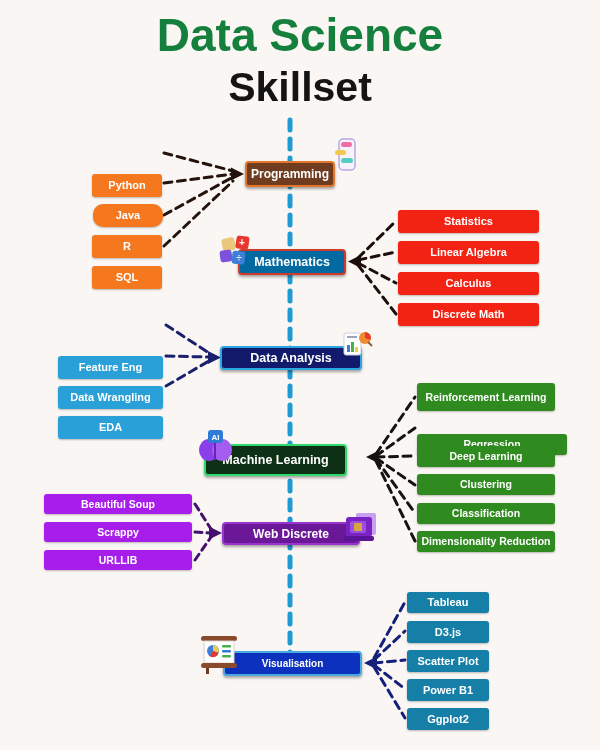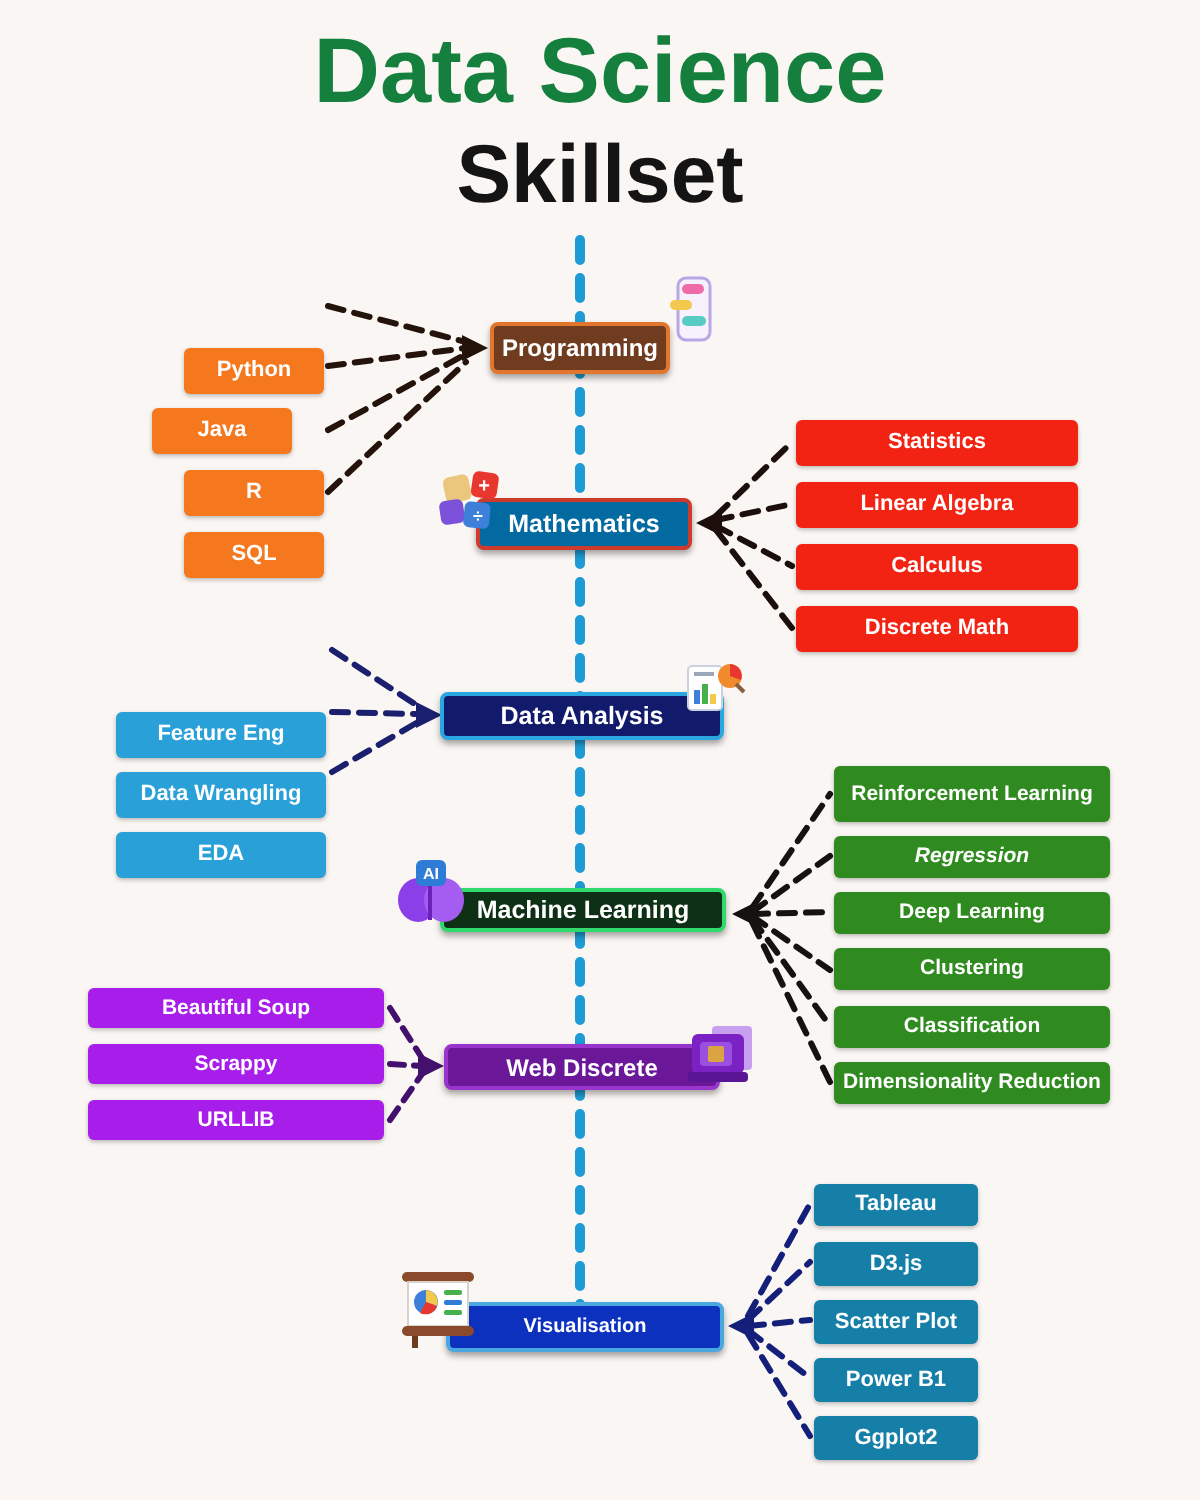--- a/index.html
+++ b/index.html
@@ -88,21 +88,21 @@
       <line x1="374" y1="658" x2="405" y2="602" stroke="#141F7A"></line>
       <line x1="374" y1="660" x2="405" y2="631" stroke="#141F7A"></line>
       <line x1="374" y1="663" x2="405" y2="660" stroke="#141F7A"></line>
       <line x1="374" y1="665" x2="405" y2="689" stroke="#141F7A"></line>
       <line x1="374" y1="667" x2="405" y2="718" stroke="#141F7A"></line>
     </g>
     <polygon points="364,663 377,656.5 377,669.5" fill="#141F7A"></polygon>
   </svg>
 
   <div class="leaf lf-orange" style="left:92px;top:142px;width:70px;height:23px;">Python</div>
-  <div class="leaf lf-orange" style="left:76px;top:172px;width:70px;height:23px;">Java</div>
+  <div class="leaf lf-orange" style="left:93px;top:172px;width:70px;height:23px;border-radius:10px;">Java</div>
   <div class="leaf lf-orange" style="left:92px;top:203px;width:70px;height:23px;">R</div>
   <div class="leaf lf-orange" style="left:92px;top:234px;width:70px;height:23px;">SQL</div>
   <div class="cat ct-prog" style="left:245px;top:161px;width:90px;height:26px;">Programming</div>
   <div class="icon" style="left:331px;top:137px;">
     <svg width="26" height="36">
       <rect x="8" y="2" width="16" height="31" rx="4" fill="#F6F1FB" stroke="#B9A6E8" stroke-width="1.5"></rect>
       <rect x="10" y="5" width="11" height="5" rx="2.5" fill="#F06CA8"></rect>
       <rect x="4" y="13" width="11" height="5" rx="2.5" fill="#F2C94C"></rect>
       <rect x="10" y="21" width="12" height="5" rx="2.5" fill="#56CCC4"></rect>
     </svg>
@@ -135,26 +135,26 @@
       <rect x="9" y="13" width="3" height="10" fill="#46B04A"></rect>
       <rect x="13" y="18" width="3" height="5" fill="#F2C94C"></rect>
       <rect x="5" y="7" width="10" height="2" fill="#9AA7B8"></rect>
       <circle cx="23" cy="9" r="6" fill="#F08A2C"></circle>
       <path d="M23 9 L23 3 A6 6 0 0 1 28.5 11 Z" fill="#E8372E"></path>
       <line x1="26" y1="13" x2="30" y2="17" stroke="#8B5E3C" stroke-width="2"></line>
     </svg>
   </div>
 
   <div class="leaf lf-green" style="left:417px;top:383px;width:138px;height:28px;">Reinforcement Learning</div>
-  <div class="leaf lf-green" style="left:417px;top:418px;width:138px;height:21px;font-style:italic;">Regression</div>
+  <div class="leaf lf-green" style="left:417px;top:434px;width:150px;height:21px;">Regression</div>
   <div class="leaf lf-green" style="left:417px;top:446px;width:138px;height:21px;">Deep Learning</div>
   <div class="leaf lf-green" style="left:417px;top:474px;width:138px;height:21px;">Clustering</div>
   <div class="leaf lf-green" style="left:417px;top:503px;width:138px;height:21px;">Classification</div>
   <div class="leaf lf-green" style="left:417px;top:531px;width:138px;height:21px;">Dimensionality Reduction</div>
-  <div class="cat ct-ml" style="left:220px;top:444px;width:143px;height:22px;">Machine Learning</div>
+  <div class="cat ct-ml" style="left:204px;top:444px;width:143px;height:32px;">Machine Learning</div>
   <div class="icon" style="left:196px;top:428px;">
     <svg width="40" height="38">
       <ellipse cx="13" cy="22" rx="10" ry="11" fill="#8B3FE8"></ellipse>
       <ellipse cx="26" cy="22" rx="10" ry="11" fill="#A55CF0"></ellipse>
       <path d="M19 12 v20" stroke="#6A22B8" stroke-width="2"></path>
       <rect x="12" y="2" width="15" height="13" rx="3" fill="#2E7CD6"></rect>
       <text x="19.5" y="11.5" font-size="8" font-weight="bold" fill="#fff" text-anchor="middle">AI</text>
     </svg>
   </div>
 

